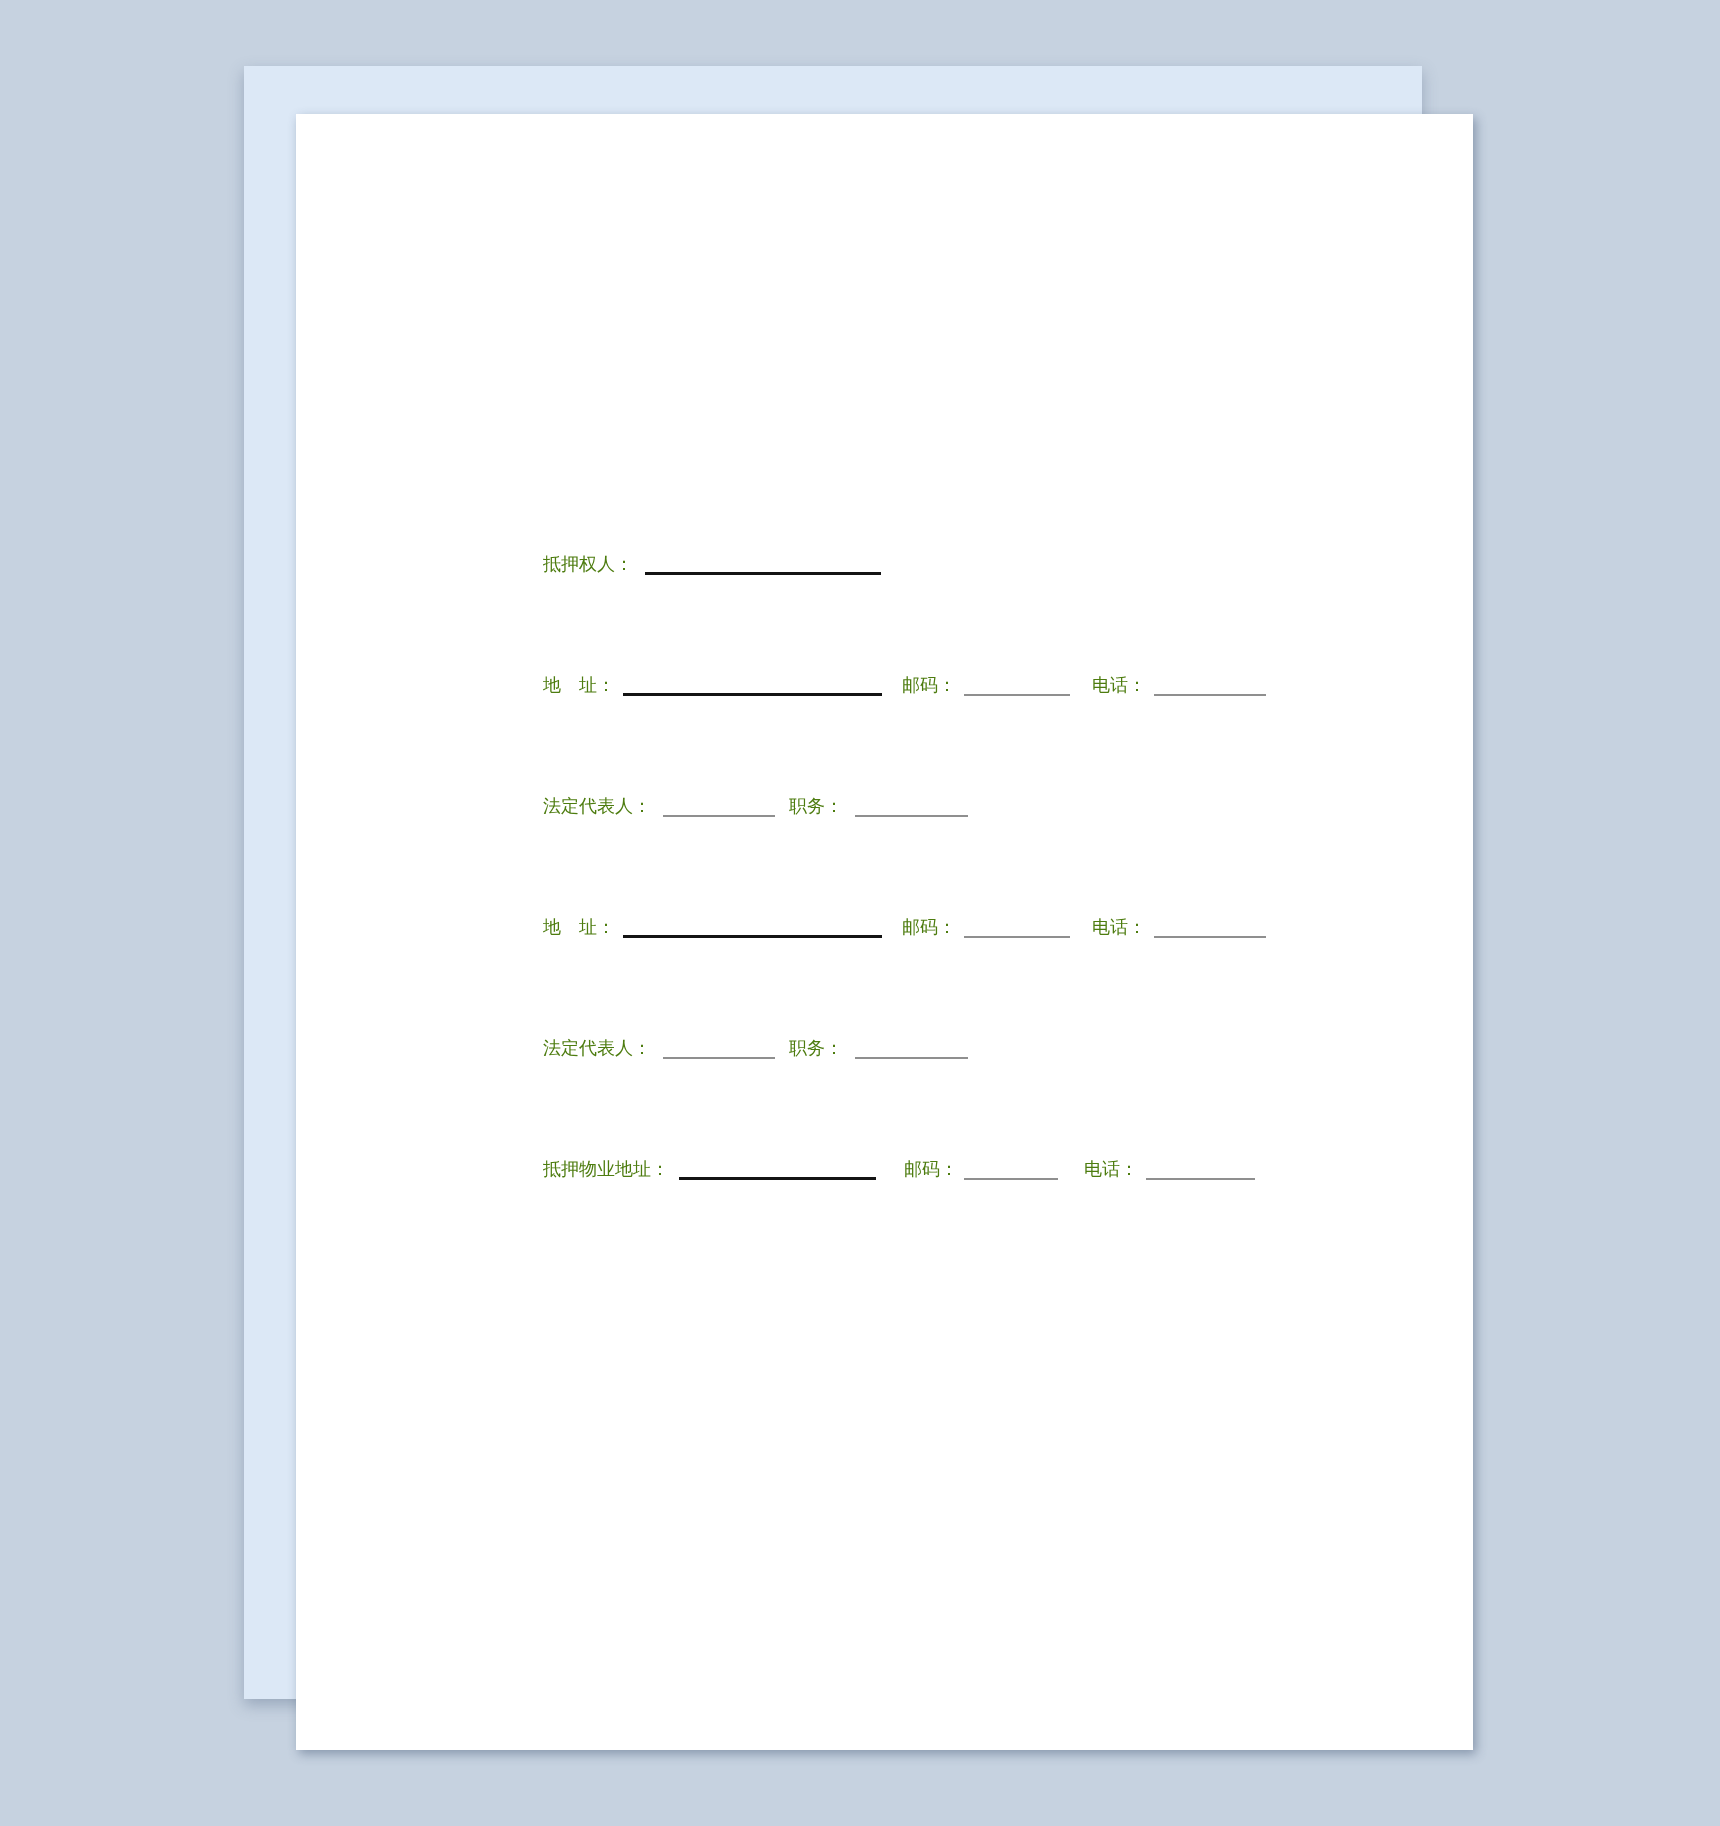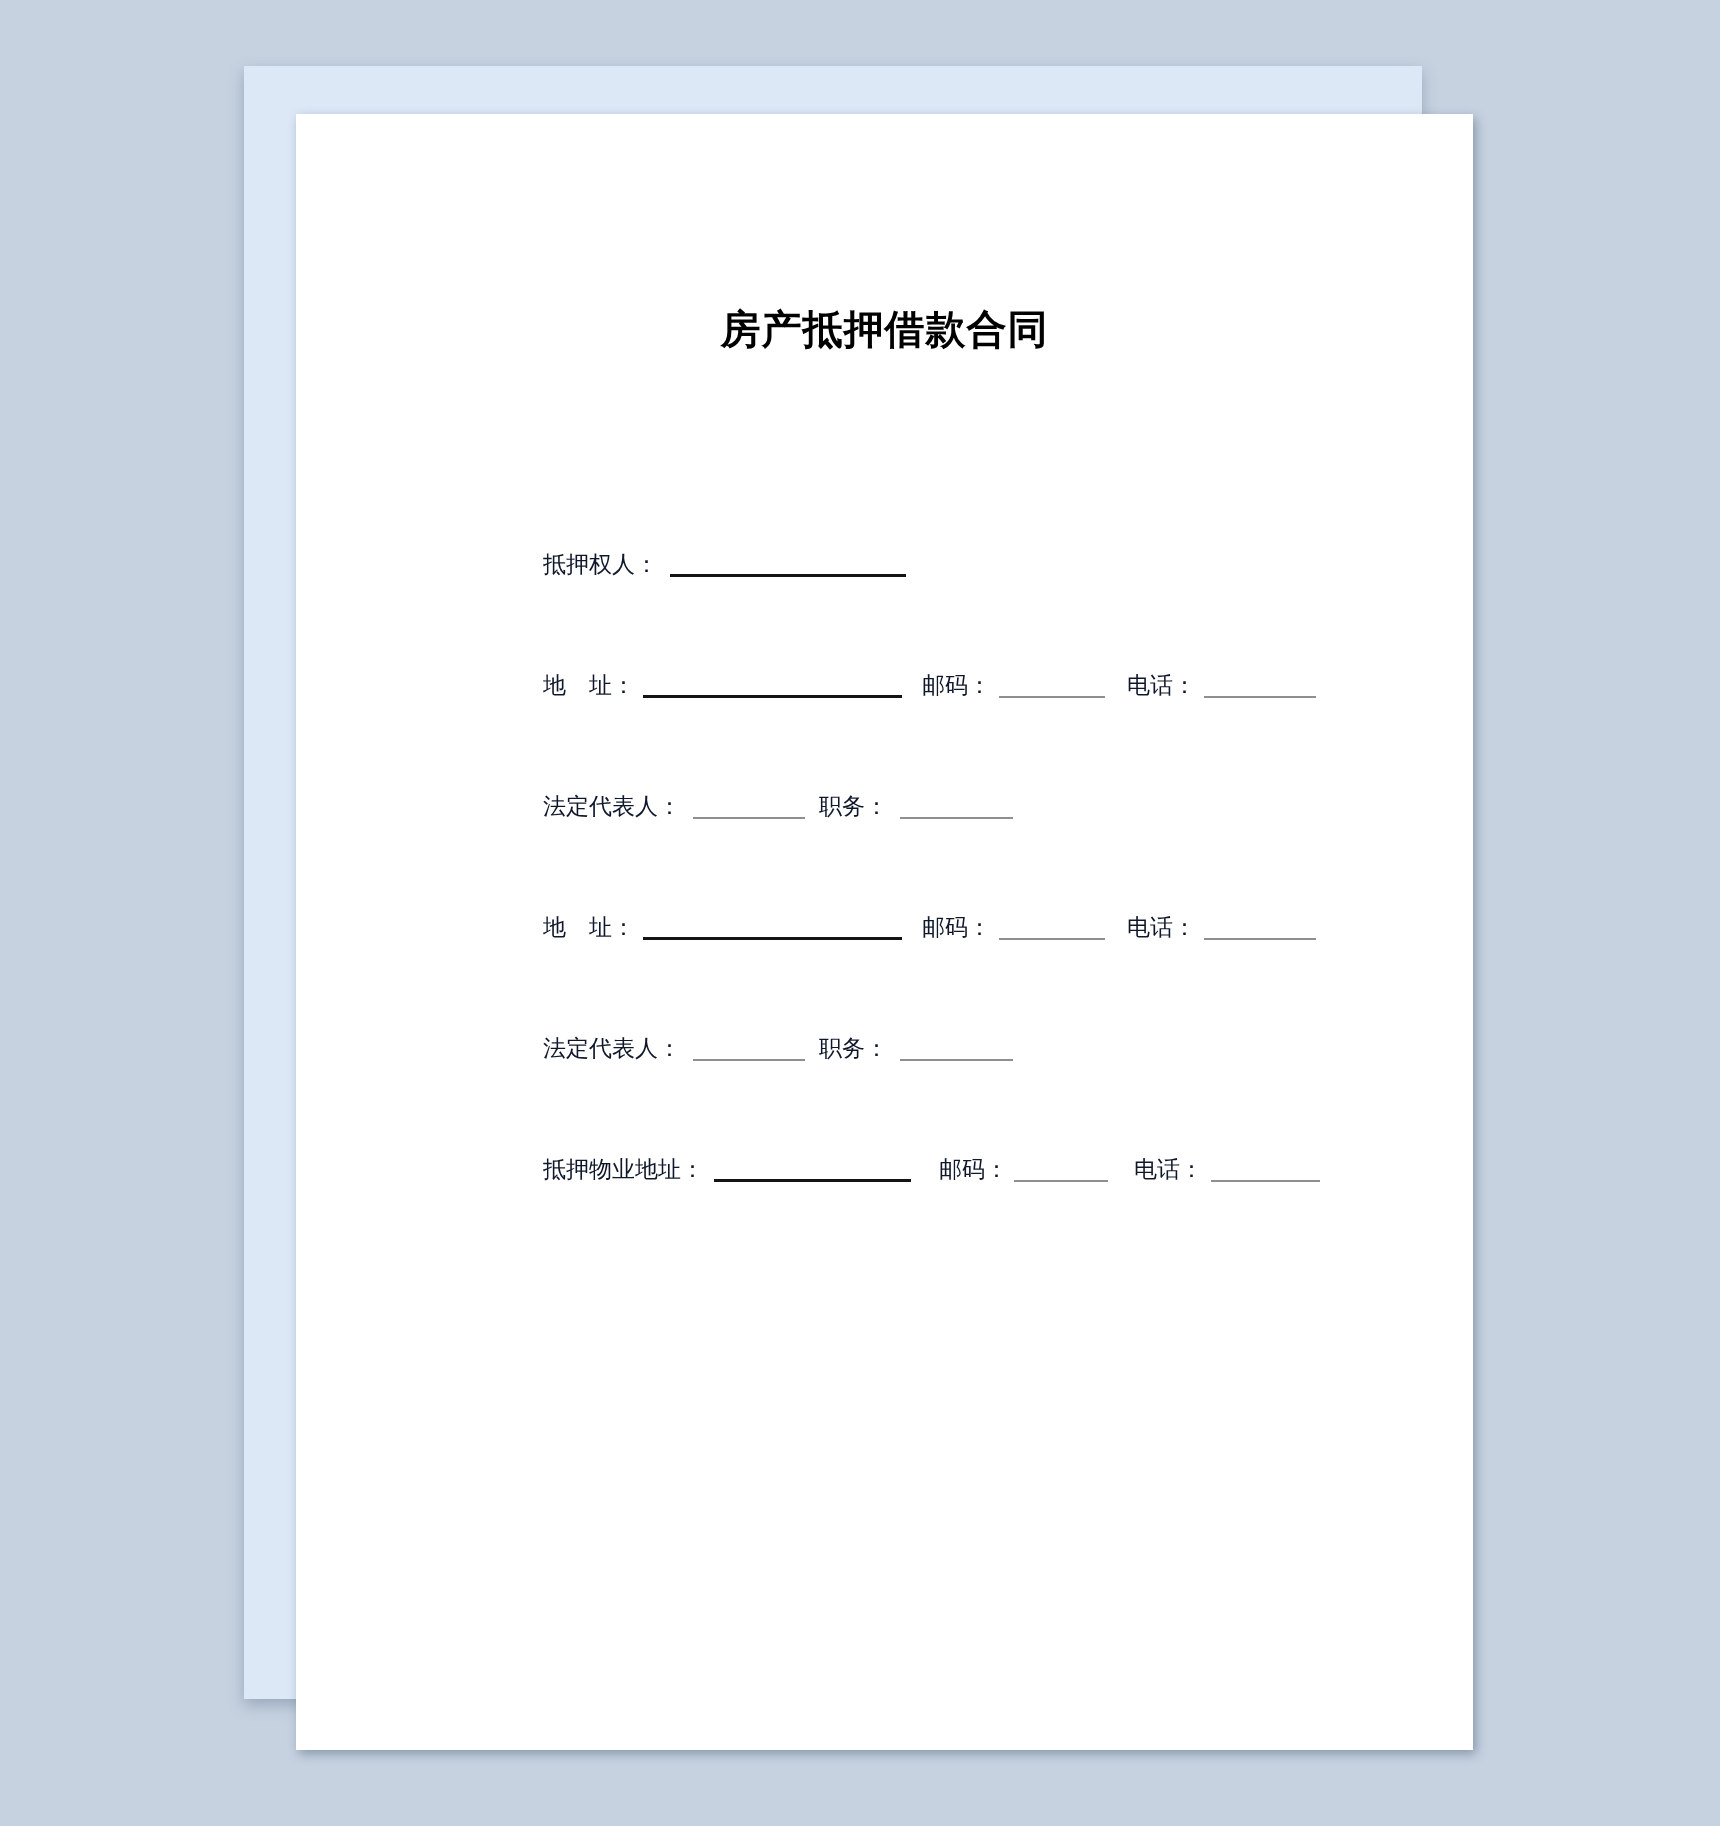--- a/index.html
+++ b/index.html
@@ -35,39 +35,38 @@
     color: #000000;
   }
   .lines {
     position: absolute;
     left: 247px; top: 390px; right: 20px;
   }
   .form-line {
     height: 121px;
     line-height: 121px;
     white-space: nowrap;
-    font-size: 23px;
-    color: #0f172a;
+    font-size: 18px;
+    color: #4d7c0f;
   }
   .seg-label { display: inline; }
   .seg-blank {
     display: inline-block;
     height: 18px;
     margin-bottom: -5px; 
   }
   .seg-blank.dark { border-bottom: 3px solid #141414; }
   .seg-blank.gray { border-bottom: 2px solid #8f8f8f; }
 </style>
 </head>
 <body>
 
 <div class="back-sheet"></div>
 
 <div class="paper">
-  <div class="doc-title">房产抵押借款合同</div>
   <div class="lines">
       <div class="form-line"><span class="seg-label">抵押权人：</span><span class="seg-blank dark" style="margin-left: 12px; width: 236px;"></span></div>
       <div class="form-line"><span class="seg-label">地　址：</span><span class="seg-blank dark" style="margin-left: 8px; width: 259px;"></span><span class="seg-label" style="margin-left: 20px;">邮码：</span><span class="seg-blank gray" style="margin-left: 8px; width: 106px;"></span><span class="seg-label" style="margin-left: 22px;">电话：</span><span class="seg-blank gray" style="margin-left: 8px; width: 112px;"></span></div>
       <div class="form-line"><span class="seg-label">法定代表人：</span><span class="seg-blank gray" style="margin-left: 12px; width: 112px;"></span><span class="seg-label" style="margin-left: 14px;">职务：</span><span class="seg-blank gray" style="margin-left: 12px; width: 113px;"></span></div>
       <div class="form-line"><span class="seg-label">地　址：</span><span class="seg-blank dark" style="margin-left: 8px; width: 259px;"></span><span class="seg-label" style="margin-left: 20px;">邮码：</span><span class="seg-blank gray" style="margin-left: 8px; width: 106px;"></span><span class="seg-label" style="margin-left: 22px;">电话：</span><span class="seg-blank gray" style="margin-left: 8px; width: 112px;"></span></div>
       <div class="form-line"><span class="seg-label">法定代表人：</span><span class="seg-blank gray" style="margin-left: 12px; width: 112px;"></span><span class="seg-label" style="margin-left: 14px;">职务：</span><span class="seg-blank gray" style="margin-left: 12px; width: 113px;"></span></div>
       <div class="form-line"><span class="seg-label">抵押物业地址：</span><span class="seg-blank dark" style="margin-left: 10px; width: 197px;"></span><span class="seg-label" style="margin-left: 28px;">邮码：</span><span class="seg-blank gray" style="margin-left: 6px; width: 94px;"></span><span class="seg-label" style="margin-left: 26px;">电话：</span><span class="seg-blank gray" style="margin-left: 8px; width: 109px;"></span></div>
     </div>
 </div>
 

